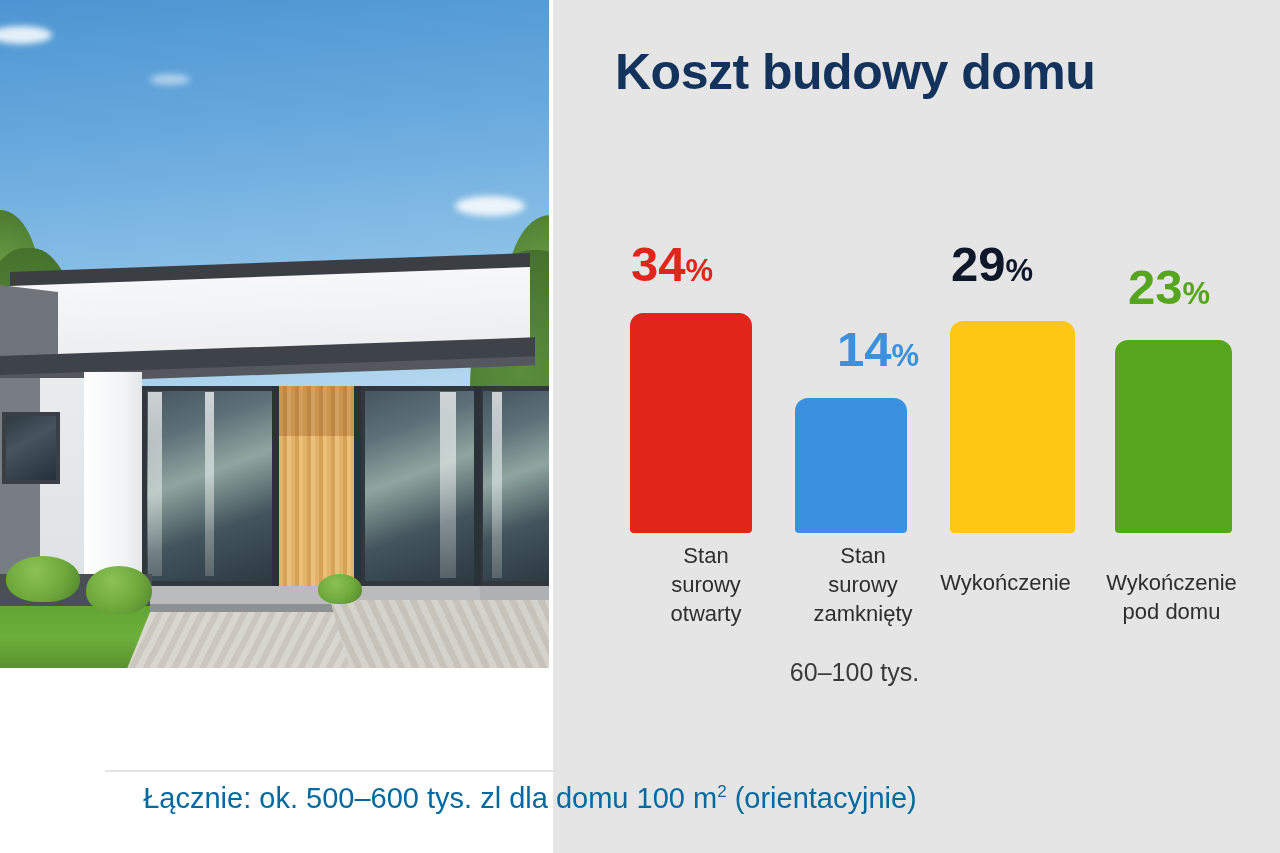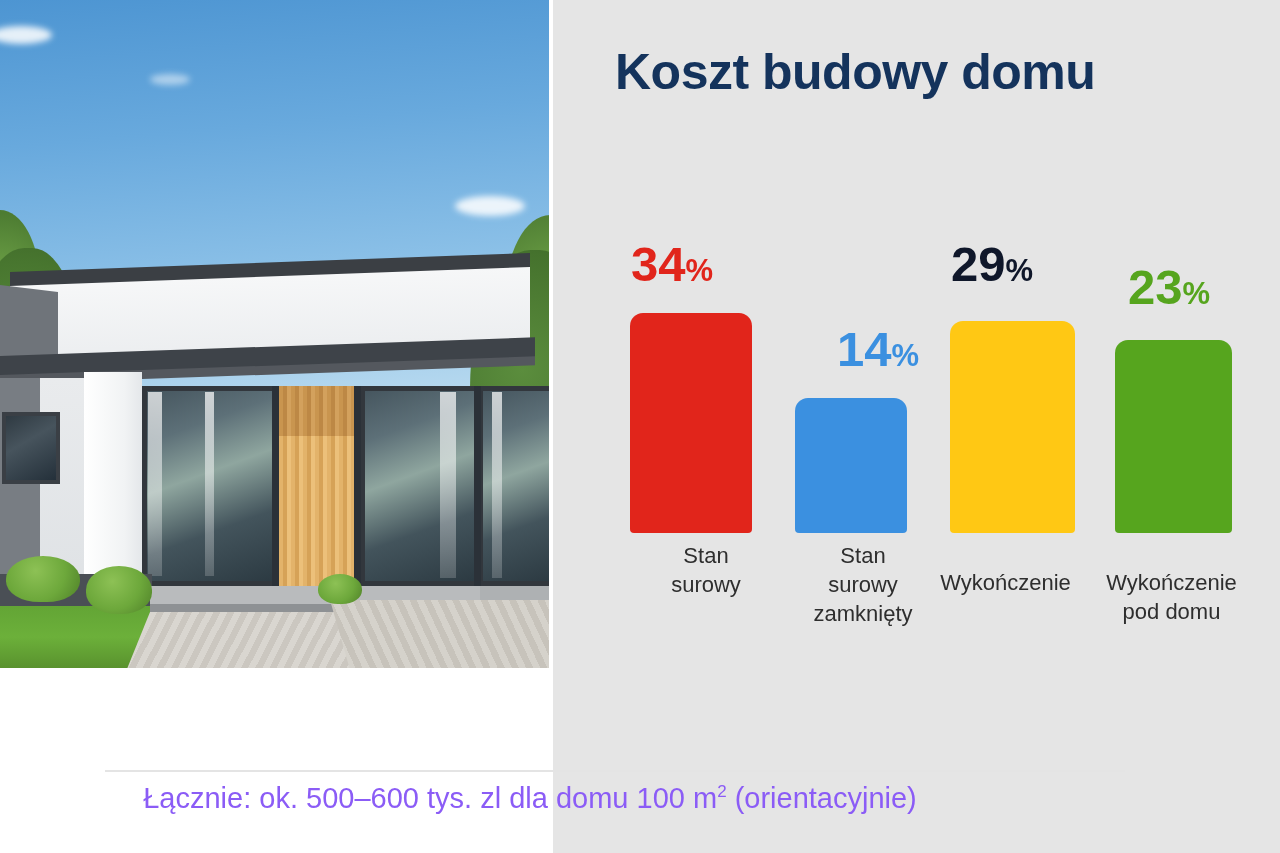--- a/index.html
+++ b/index.html
@@ -143,21 +143,21 @@
   }
   .barcost{
     position:absolute;text-align:center;color:#3a3a3a;
     font-size:25px;line-height:1;white-space:nowrap;
   }
 
   
   #divider{position:absolute;left:105px;top:770px;width:1020px;height:2px;background:#e4e4e4;}
   #footer{
     position:absolute;left:0;top:782px;width:1060px;text-align:center;
-    font-size:29px;color:#8b5cf6;
+    font-size:29px;color:#0369a1;
   }
   #footer sup{font-size:17px;vertical-align:super;}
 </style>
 </head>
 <body>
 
 <div id="photo">
   <div class="sky"></div>
   <div class="cloud c1"></div>
   <div class="cloud c5"></div>
@@ -217,28 +217,30 @@
     <span class="line">Koszt budowy domu</span>
   </div>
 </div>
 
 <div id="chart">
     <div class="bar" style="left: 630px; top: 313px; width: 122px; height: 220px; background: rgb(225, 37, 27);"></div>
     <div class="pct" style="left: 631px; top: 240px; color: rgb(225, 37, 27);"><span class="num">34</span><span class="sym">%</span></div>
     <div class="barlabel" style="left: 630px; top: 541px; width: 152px;">
       <div>Stan</div>
       <div>surowy</div>
+      <div>otwarty</div>
     </div>
     <div class="bar" style="left: 795px; top: 398px; width: 112px; height: 135px; background: rgb(59, 144, 224);"></div>
     <div class="pct" style="left: 805px; top: 325px; color: rgb(59, 144, 224); margin-left: 32px;"><span class="num">14</span><span class="sym">%</span></div>
     <div class="barlabel" style="left: 792px; top: 541px; width: 142px;">
       <div>Stan</div>
       <div>surowy</div>
       <div>zamknięty</div>
     </div>
+    <div class="barcost" style="left: 762px; top: 660px; width: 185px;">60–100 tys.</div>
     <div class="bar" style="left: 950px; top: 321px; width: 125px; height: 212px; background: rgb(255, 200, 20);"></div>
     <div class="pct" style="left: 951px; top: 240px; color: #0f172a;"><span class="num">29</span><span class="sym">%</span></div>
     <div class="barlabel" style="left: 928px; top: 568px; width: 155px;">
       <div>Wykończenie</div>
     </div>
     <div class="bar" style="left: 1115px; top: 340px; width: 117px; height: 193px; background: rgb(86, 165, 30);"></div>
     <div class="pct" style="left: 1128px; top: 263px; color: rgb(86, 165, 30);"><span class="num">23</span><span class="sym">%</span></div>
     <div class="barlabel" style="left: 1098px; top: 568px; width: 147px;">
       <div>Wykończenie</div>
       <div>pod domu</div>

